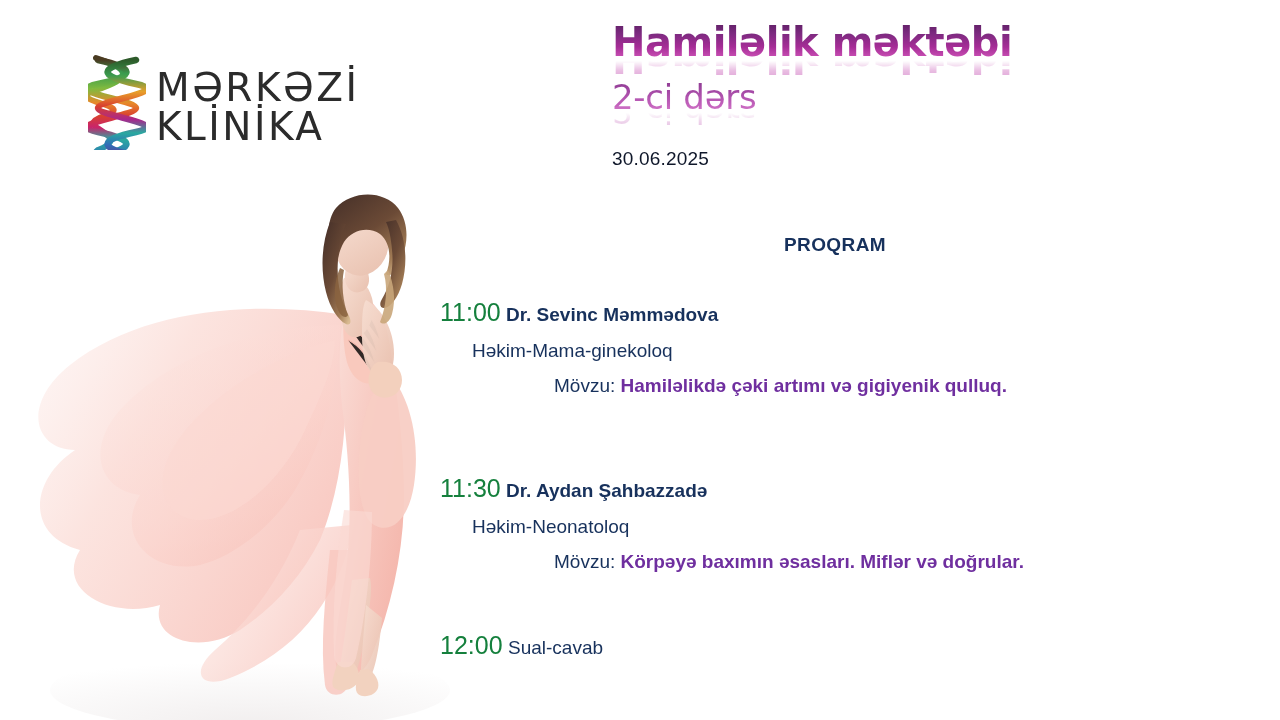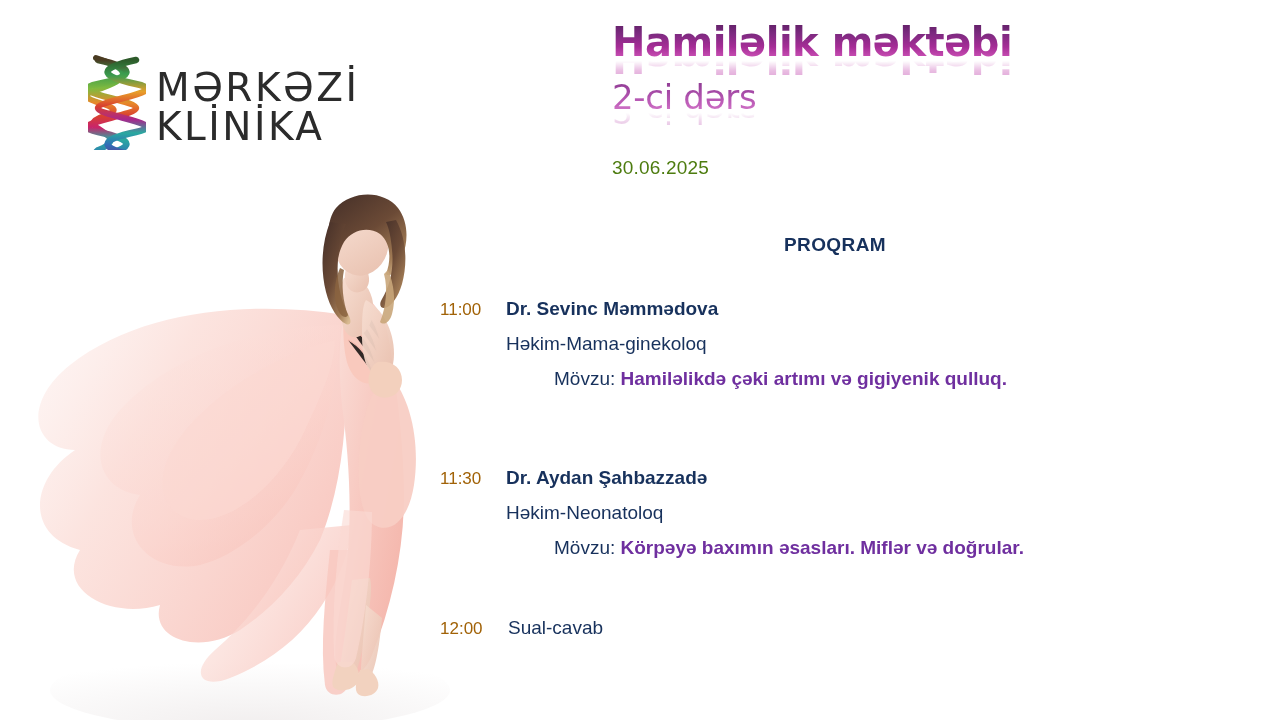--- a/index.html
+++ b/index.html
@@ -131,22 +131,22 @@
     opacity: 0.5;
     height: 15px;
     overflow: hidden;
     margin-top: -1px;
     filter: blur(0.4px);
   }
   #event-date {
     font-family: "Liberation Sans", sans-serif;
     font-size: 19px;
     font-weight: 400;
-    color: #4d7c0f;
-    margin-top: 29px;
+    color: #0f172a;
+    margin-top: 20px;
     letter-spacing: 0.2px;
   }
 
   
   #program-heading {
     position: absolute;
     left: 585px;
     top: 234px;
     width: 500px;
     text-align: center;
@@ -163,39 +163,39 @@
     top: 298px;
     width: 790px;
   }
   .sched-item { margin-bottom: 0px; }
   .sched-head {
     display: flex;
     align-items: baseline;
   }
   .sched-time {
     font-family: "Liberation Sans", sans-serif;
-    font-size: 17px;
-    font-weight: 400;
-    color: #a16207;
+    font-size: 25px;
+    font-weight: 400;
+    color: #15803d;
     width: 66px;
     flex: 0 0 66px;
   }
   .sched-name {
     font-family: "Liberation Sans", sans-serif;
     font-size: 19px;
     font-weight: bold;
     color: #17315c;
     white-space: nowrap;
   }
   .sched-name.plain {
     font-weight: 400;
     padding-left: 2px;
   }
   .sched-detail {
-    margin-left: 66px;
+    margin-left: 32px;
     font-family: "Liberation Sans", sans-serif;
     font-size: 19px;
     font-weight: 400;
     color: #17315c;
     margin-top: 13px;
     white-space: nowrap;
   }
   .sched-topic {
     margin-left: 66px;
     margin-top: 13px;

